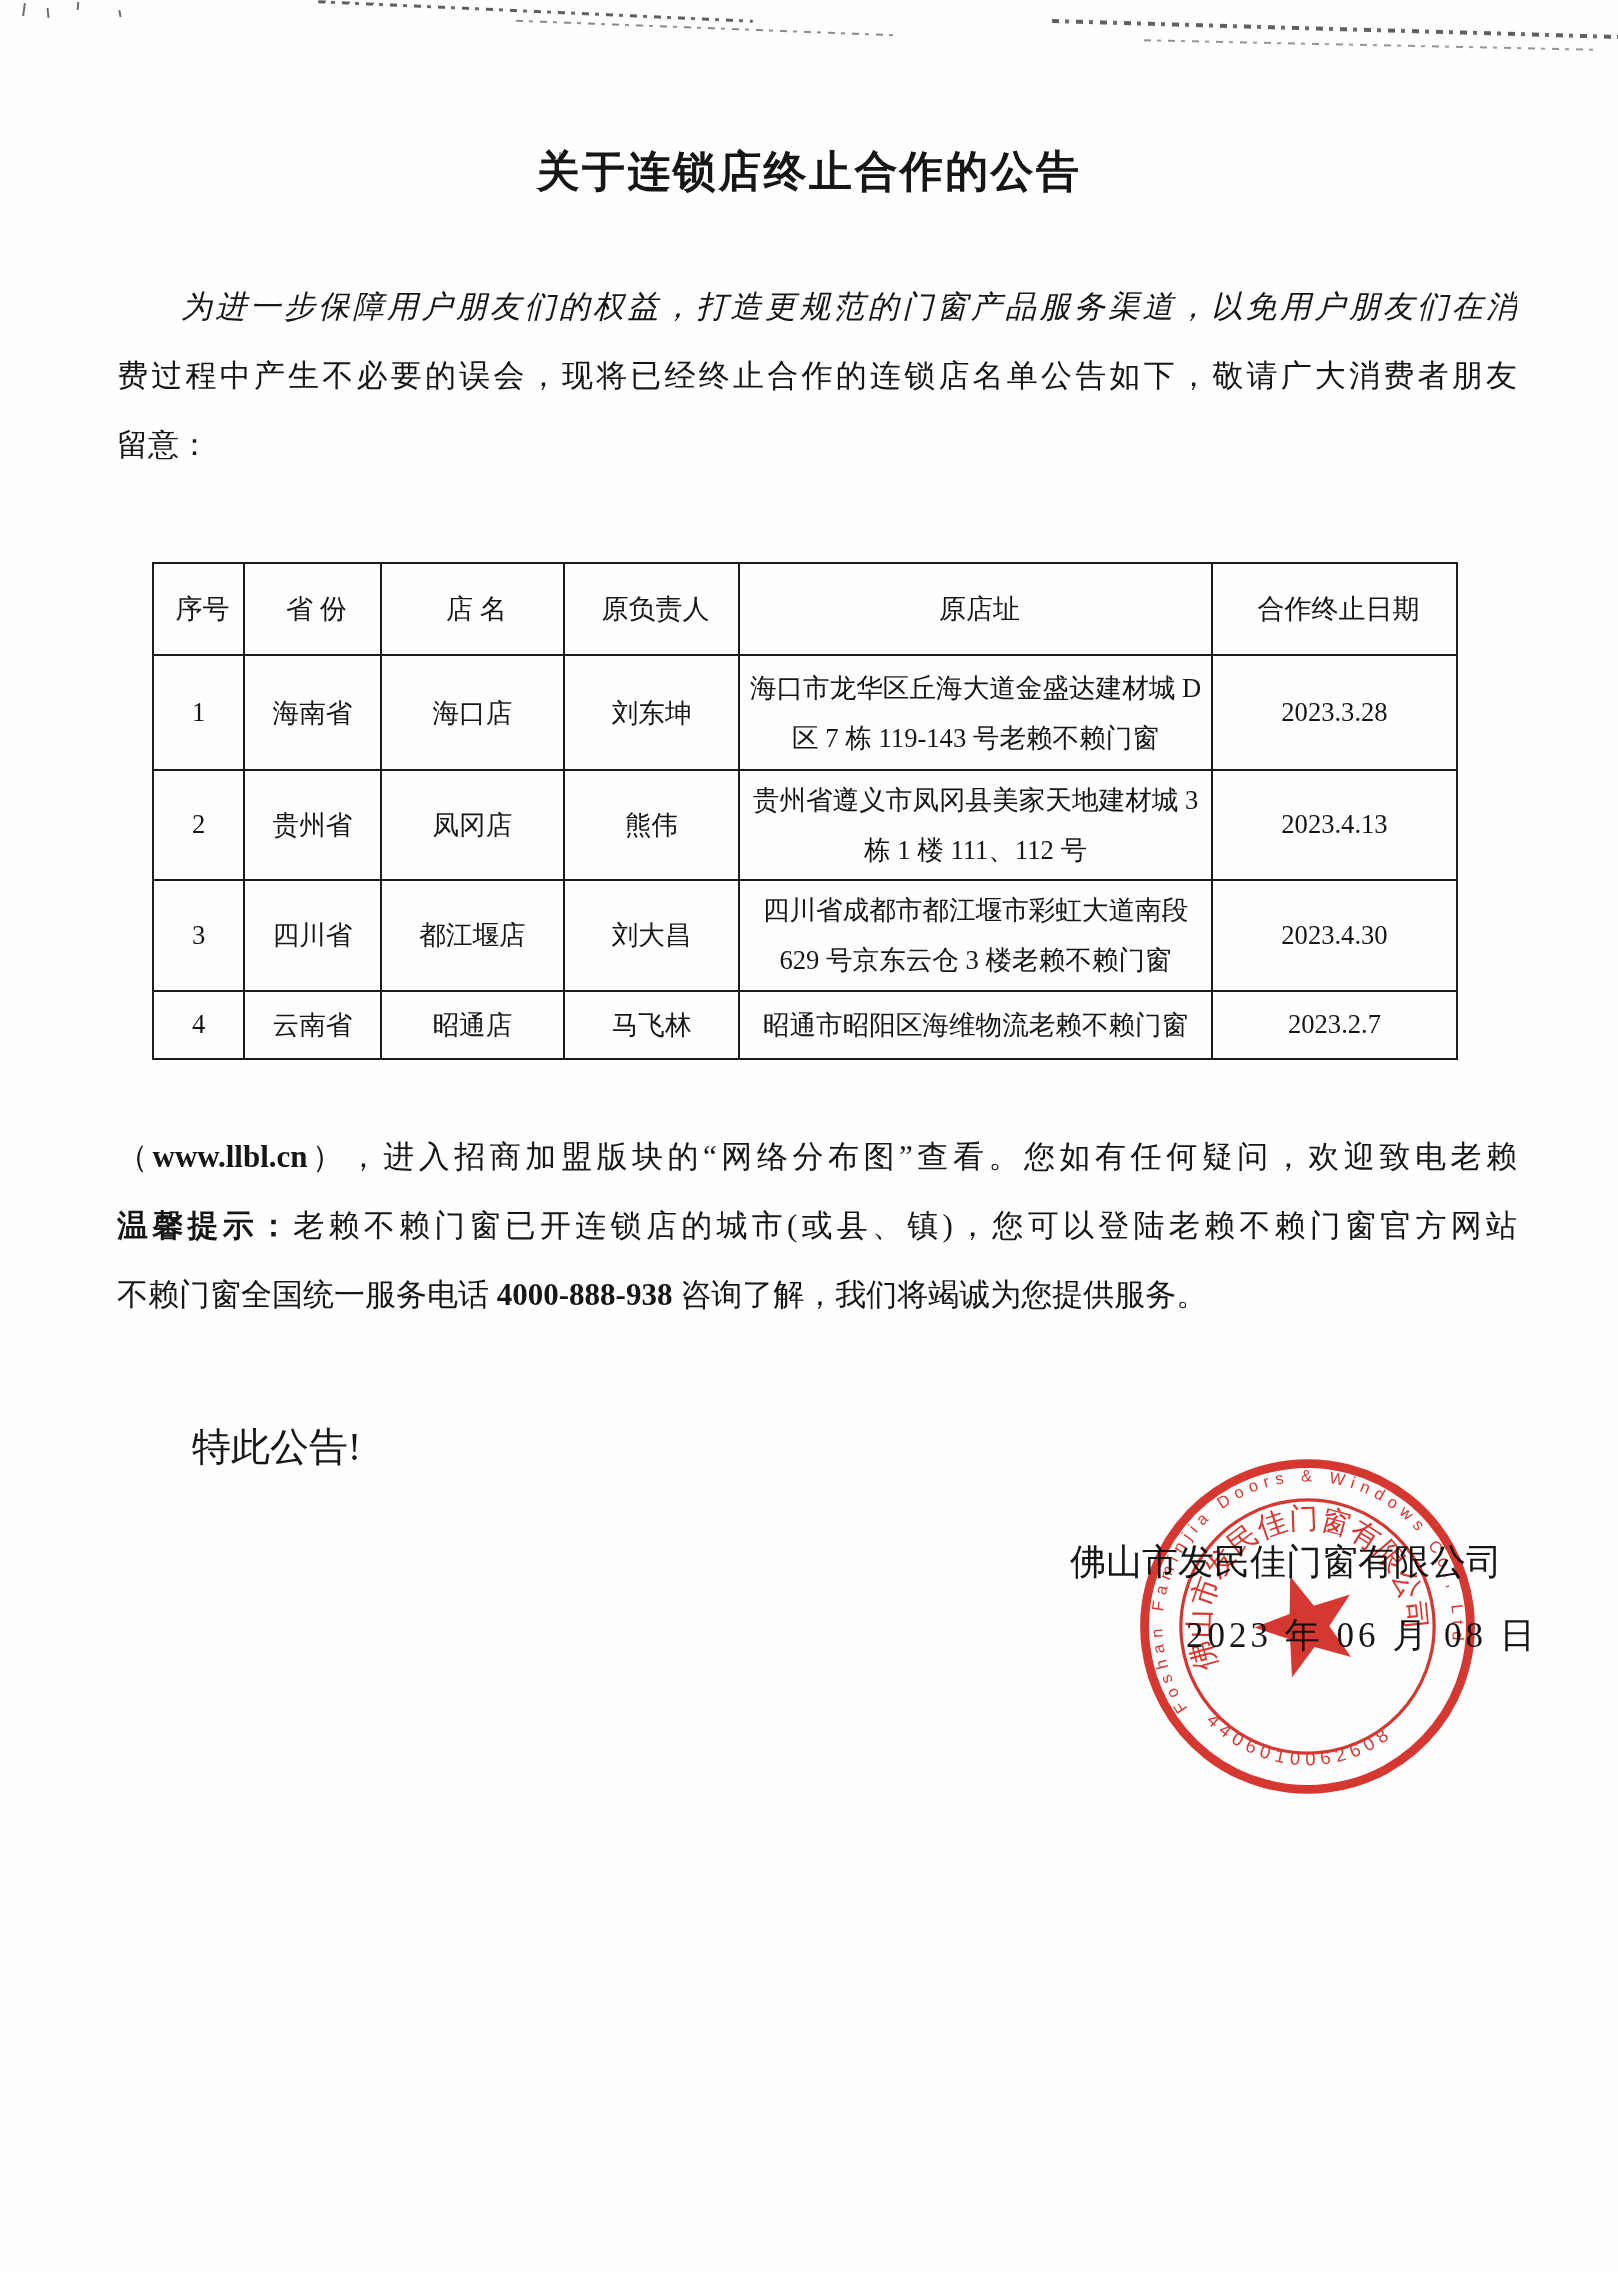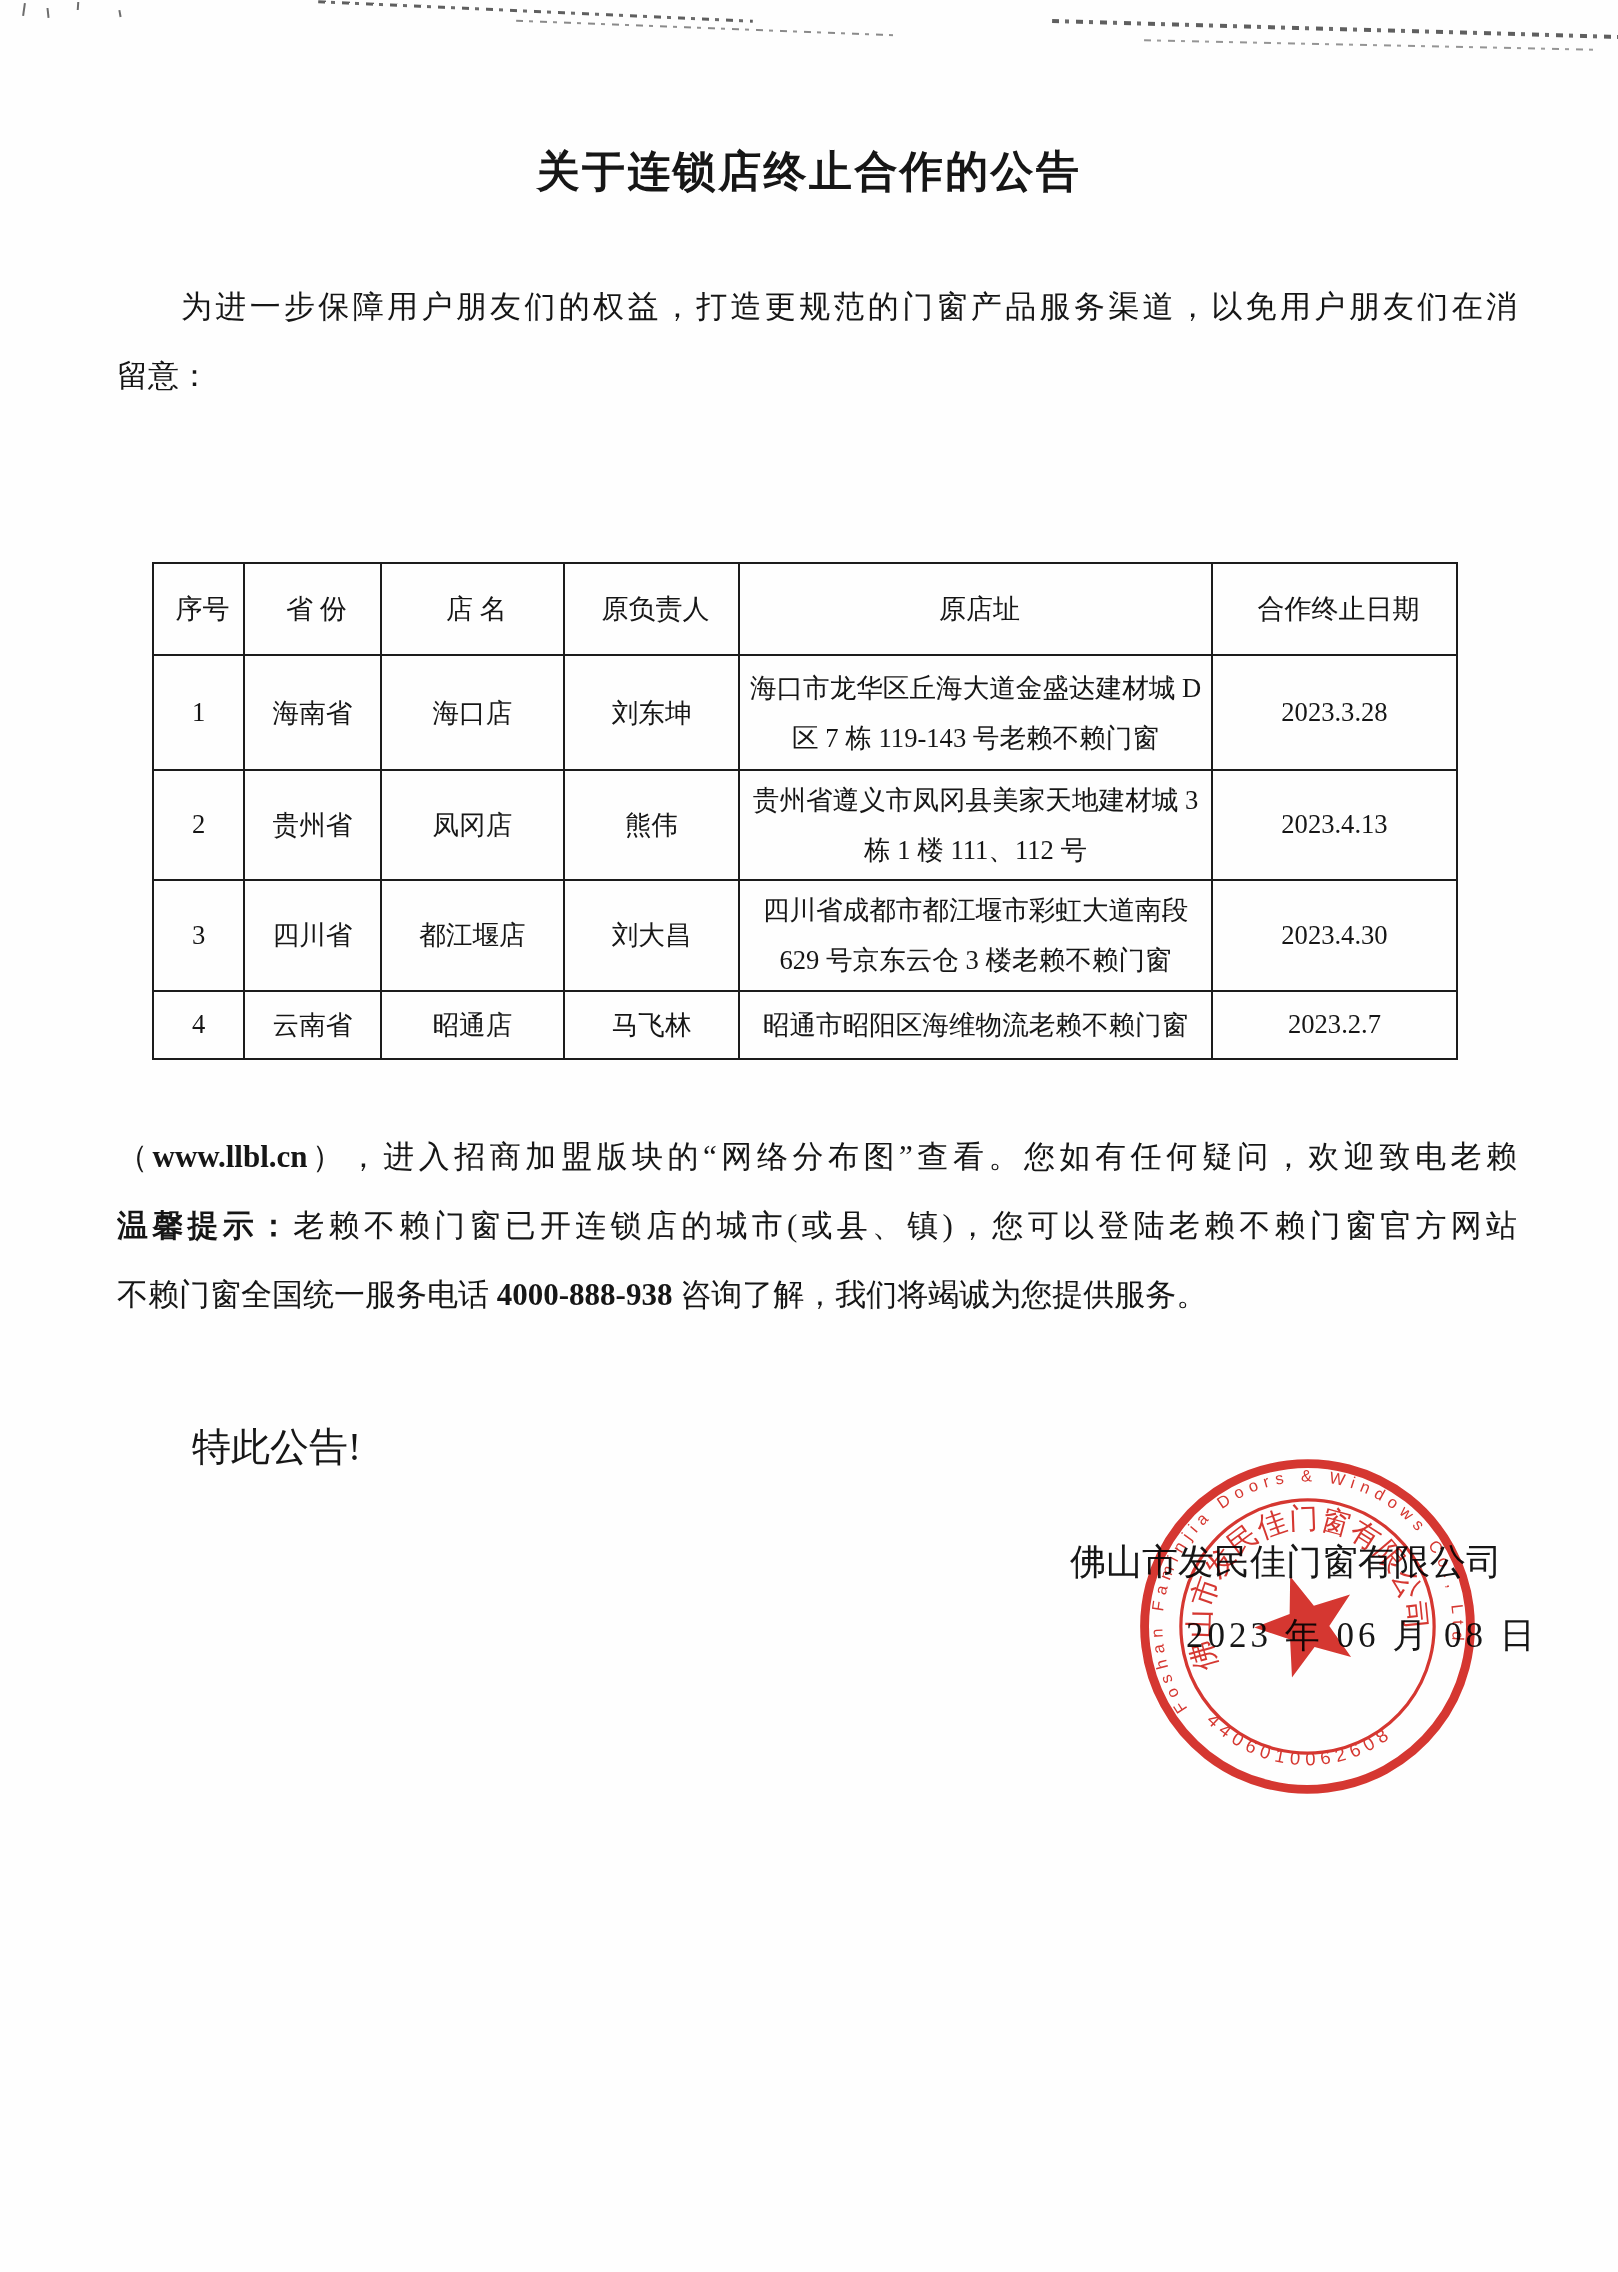--- a/index.html
+++ b/index.html
@@ -30,21 +30,21 @@
     text-align:center;
     font-family:"Liberation Sans","DejaVu Sans",sans-serif;
     font-weight:700;font-size:43px;letter-spacing:2.4px;
   }
 
   
   .para{position:absolute;left:117px;width:1400px;font-size:31px;}
   .pline{height:69px;line-height:69px;white-space:nowrap;}
   .pline.just{white-space:normal;text-align:justify;text-align-last:justify;height:69px;overflow:hidden;}
   .intro{top:272px;}
-  .intro .first{text-indent:64px;}
+  .intro .first{text-indent:64px;font-style:italic;}
   .tips{top:1122px;}
   b.seg{font-weight:700;}
 
   
   table.store{
     position:absolute;left:152px;top:562px;
     width:1306px;border-collapse:collapse;table-layout:fixed;
     font-size:26.6px;
   }
   table.store td{
@@ -89,20 +89,21 @@
   <div class="tick t1"></div>
   <div class="tick t2"></div>
   <div class="tick t3"></div>
   <div class="tick t4"></div>
   <div class="tick t5"></div>
 
   <div class="title">关于连锁店终止合作的公告</div>
 
   <div class="para intro">
     <div class="pline just first">为进一步保障用户朋友们的权益，打造更规范的门窗产品服务渠道，以免用户朋友们在消</div>
+    <div class="pline just">费过程中产生不必要的误会，现将已经终止合作的连锁店名单公告如下，敬请广大消费者朋友</div>
     <div class="pline">留意：</div>
   </div>
 
   <table class="store">
     <colgroup>
       <col class="c-no">
         <col class="c-prov">
         <col class="c-store">
       <col class="c-owner">
         <col class="c-addr">

